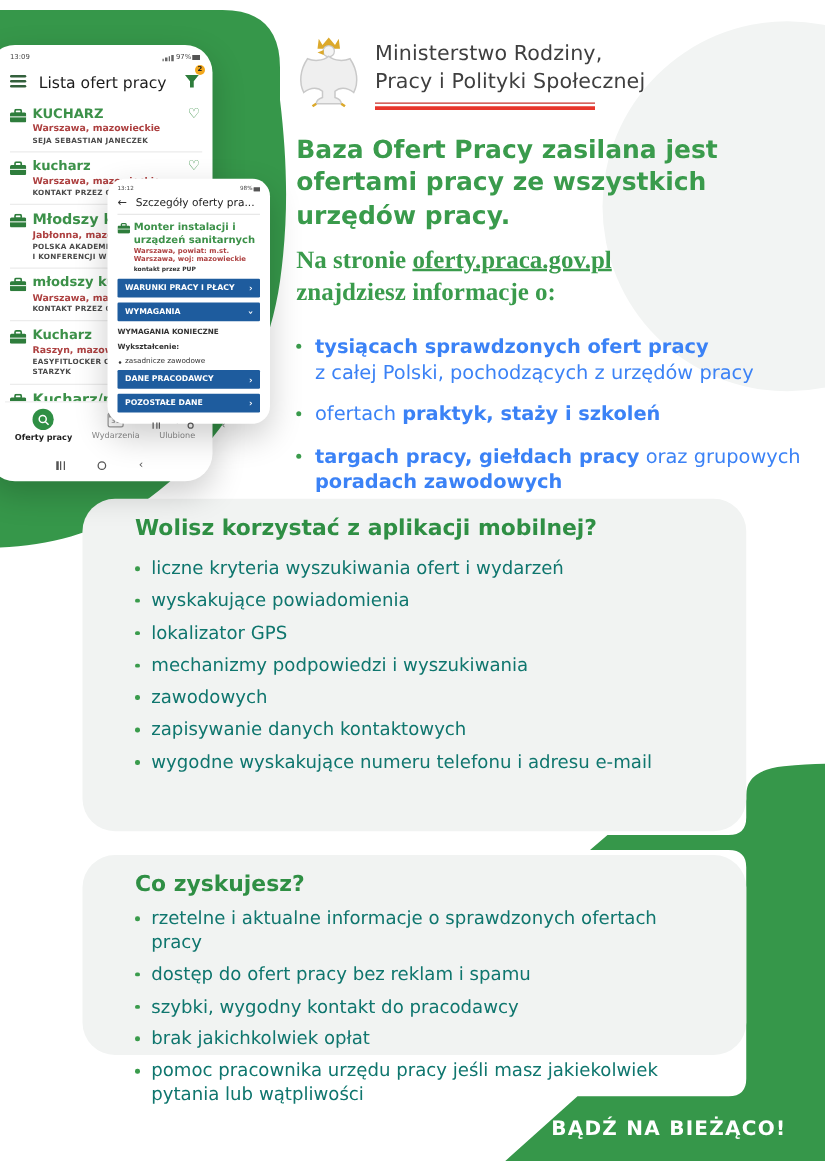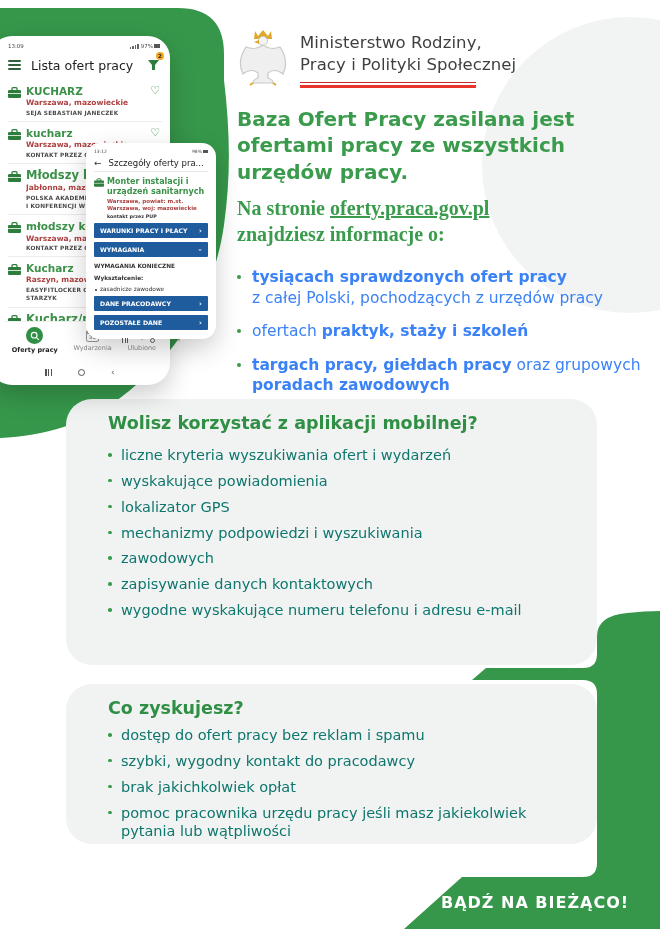--- a/index.html
+++ b/index.html
@@ -167,20 +167,21 @@
       <li>mechanizmy podpowiedzi i wyszukiwania</li>
       <li>zawodowych</li>
       <li>zapisywanie danych kontaktowych</li>
       <li>wygodne wyskakujące numeru telefonu i adresu e-mail</li>
     </ul>
   </div>
 
   <div class="card" id="card-benefits">
     <h3>Co zyskujesz?</h3>
     <ul>
+      <li>rzetelne i aktualne informacje o sprawdzonych ofertach pracy</li>
       <li>dostęp do ofert pracy bez reklam i spamu</li>
       <li>szybki, wygodny kontakt do pracodawcy</li>
       <li>brak jakichkolwiek opłat</li>
       <li>pomoc pracownika urzędu pracy jeśli masz jakiekolwiek pytania lub wątpliwości</li>
     </ul>
   </div>
 
   <div class="banner-text">BĄDŹ NA BIEŻĄCO!</div>
 
   <div class="phone" id="phone-list">

